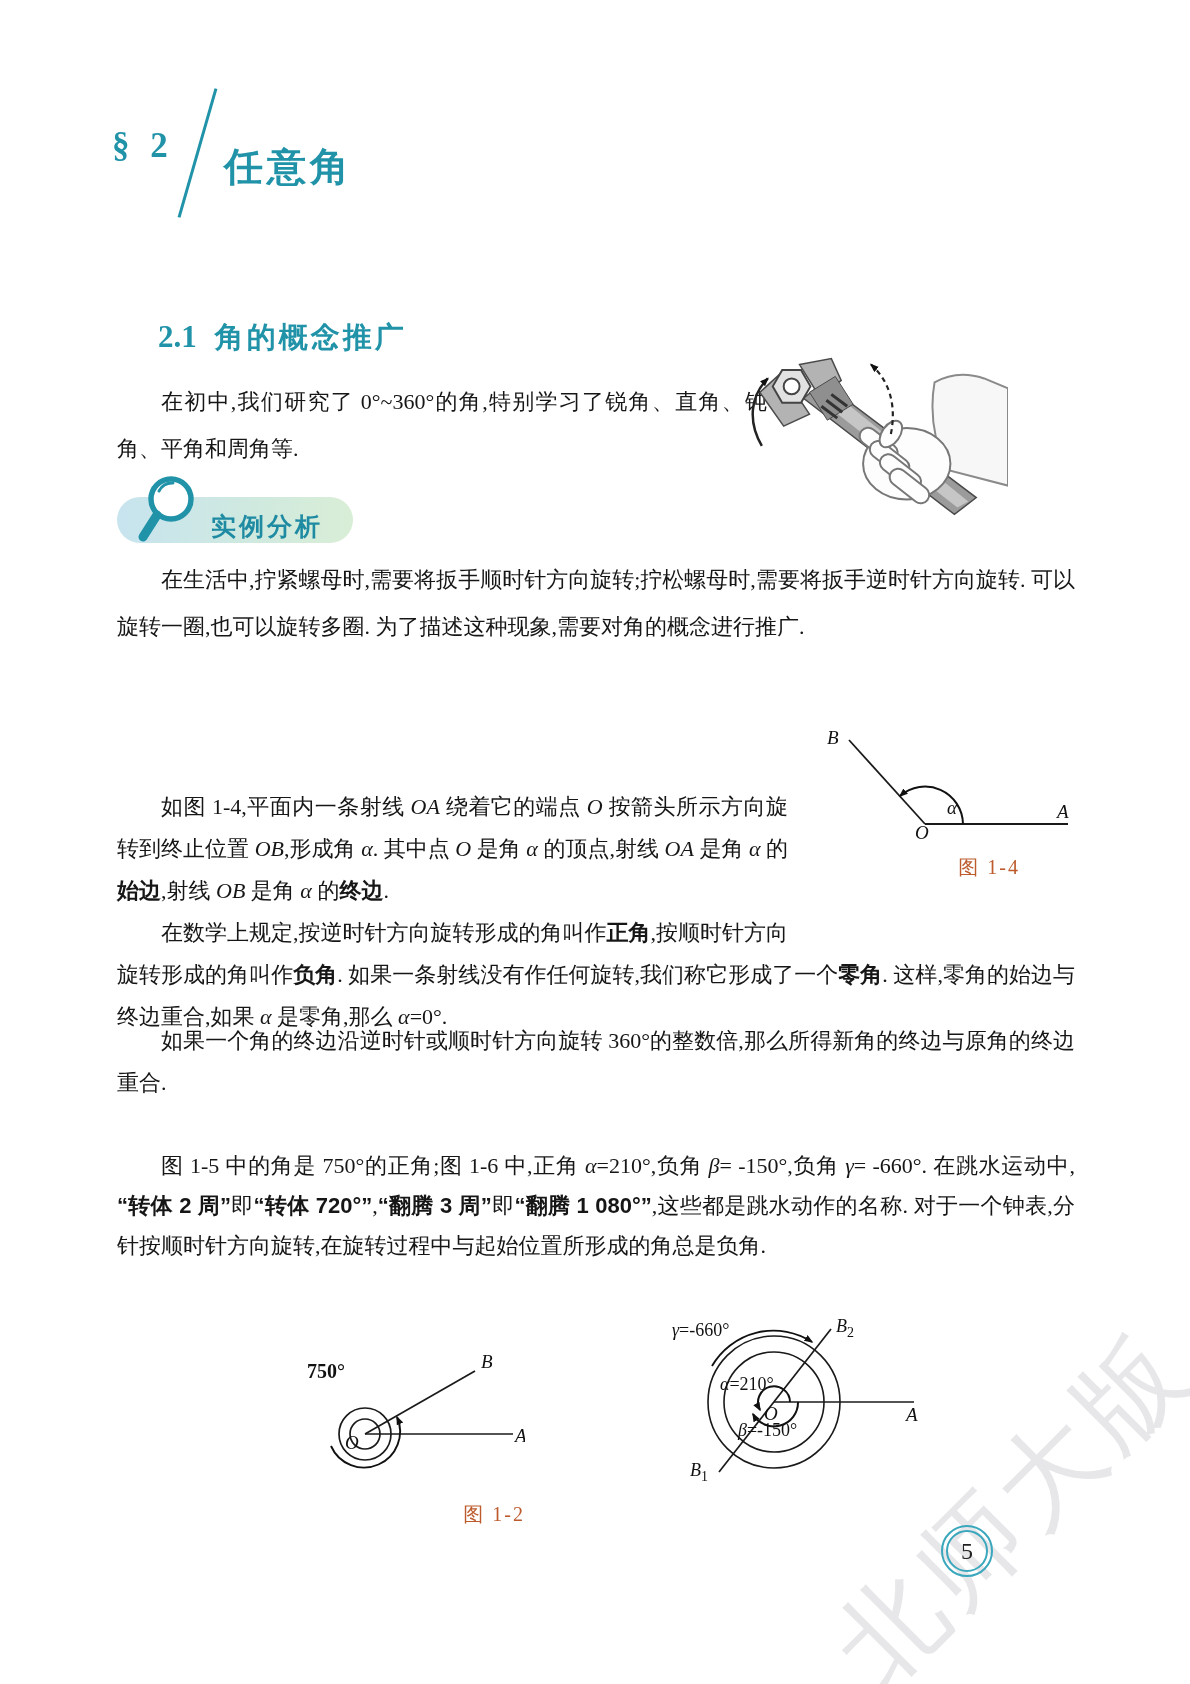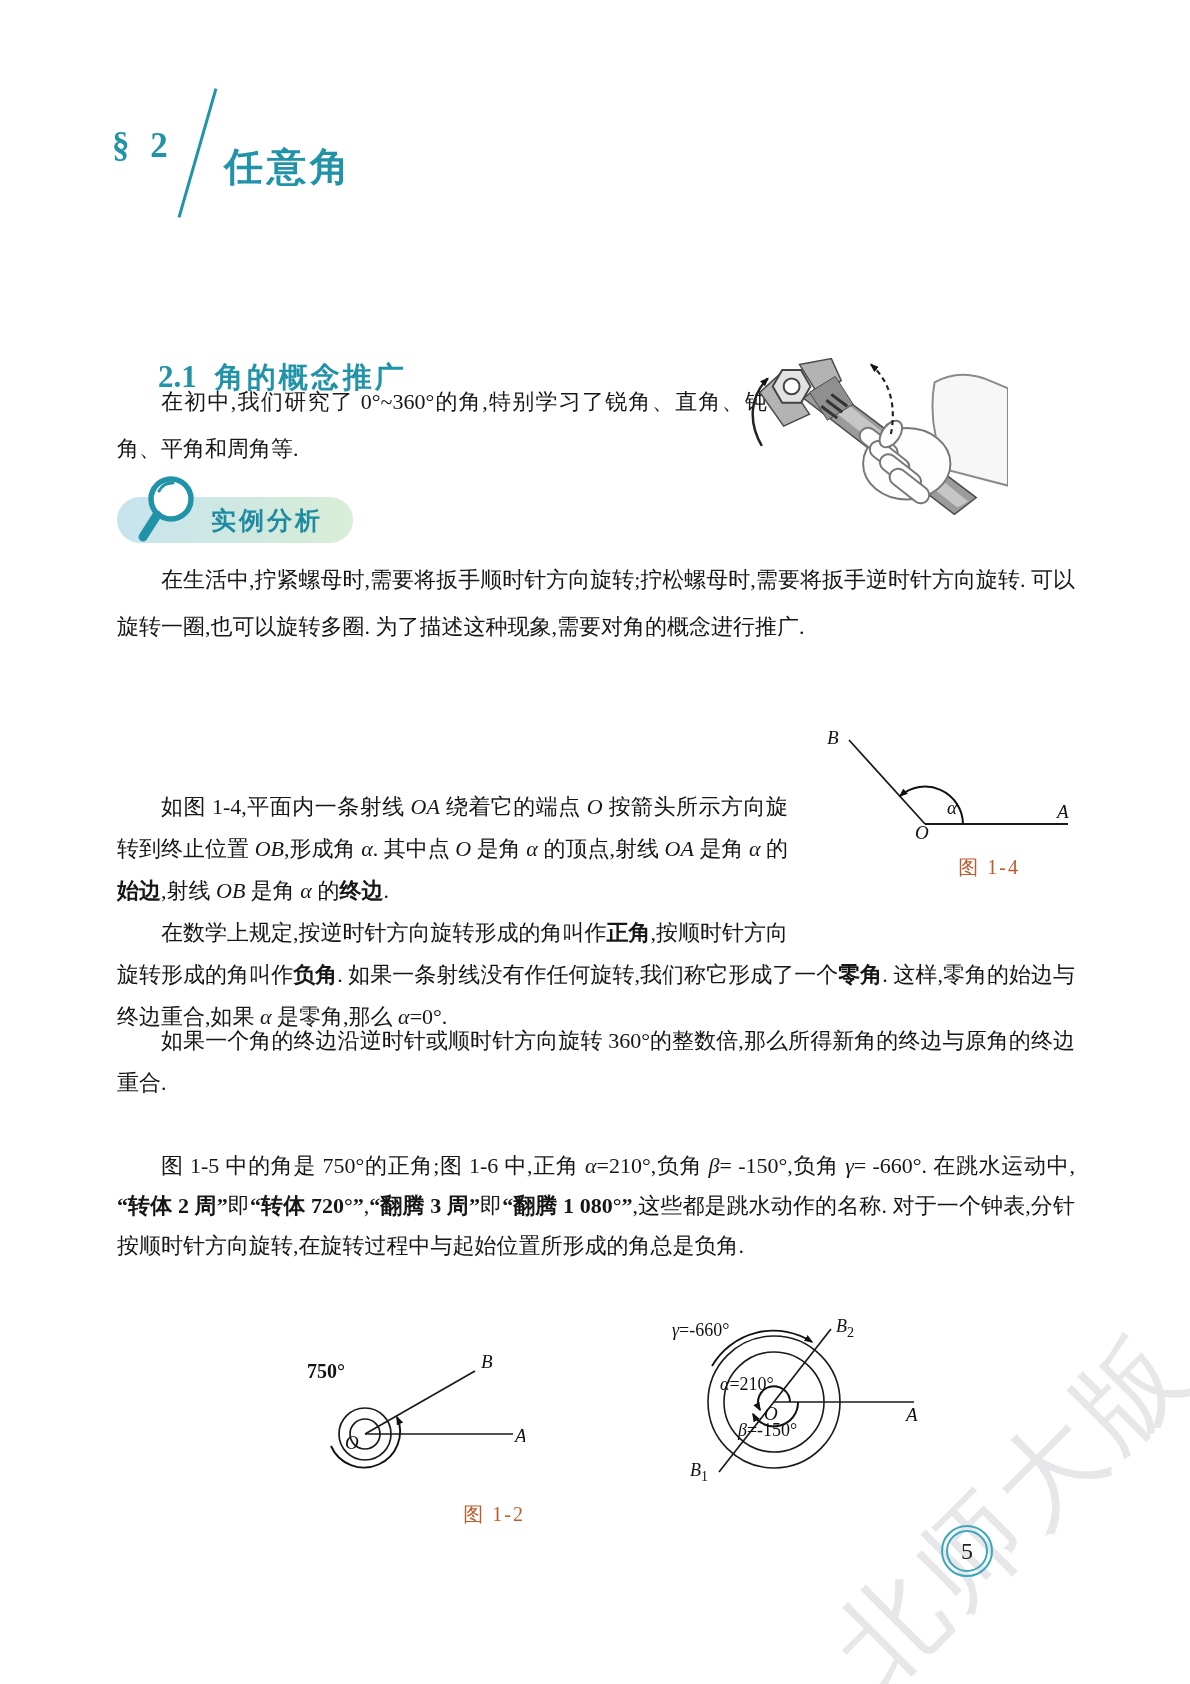--- a/index.html
+++ b/index.html
@@ -9,39 +9,39 @@
   
   .watermark{left:855px;top:1598px;font-size:104px;color:#e7e7ea;letter-spacing:8px;
              font-family:"Liberation Sans","DejaVu Sans",sans-serif;
              transform:rotate(-45deg);transform-origin:left center;white-space:nowrap;z-index:0;}
   .content{position:absolute;inset:0;z-index:1;}
   
   .sec-num{left:112px;top:126px;font-size:35px;font-weight:bold;color:#2193a9;letter-spacing:6px;}
   .sec-slash{left:196px;top:86px;width:3px;height:134px;background:#2193a9;transform:rotate(16deg);}
   .sec-title{left:224px;top:140px;font-size:39px;font-weight:bold;color:#2193a9;letter-spacing:4px;
              font-family:"Liberation Sans","DejaVu Sans",sans-serif;}
-  .h21{left:158px;top:318px;color:#2193a9;white-space:nowrap;margin-top:40px;}
+  .h21{left:158px;top:318px;color:#2193a9;white-space:nowrap;}
   .h21 .n{font-size:31px;font-weight:bold;}
   .h21 .t{font-size:29px;font-weight:bold;margin-left:18px;letter-spacing:3px;
           font-family:"Liberation Sans","DejaVu Sans",sans-serif;}
   
   .para{font-size:22px;line-height:47px;text-align:justify;}
   .para p{margin:0;text-indent:2em;}
-  .rich .seg-b{font-weight:bold;font-family:Liberation Serif, serif;}
+  .rich .seg-b{font-weight:bold;font-family:Liberation Sans, sans-serif;}
   .rich .seg-i{font-style:italic;font-family:"Liberation Serif","DejaVu Serif",serif;}
   .p1{left:117px;top:378px;width:650px;}
   .p2{left:117px;top:556px;width:958px;}
   .p3{left:117px;top:726px;width:958px;line-height:42px;}
   .p4{left:117px;top:1020px;width:958px;line-height:42px;}
   .p5{left:117px;top:1146px;width:958px;line-height:40px;}
   .p3 .first{padding-top:60px;}
   
   .badge{position:absolute;height:46px;border-radius:24px;
          background:linear-gradient(90deg,#c7e4ef 0%,#cfe9e0 55%,#d9eed6 100%);
-         display:flex;align-items:center;padding:0 30px 0 94px;}
+         display:flex;align-items:flex-end;padding:0 30px 0 94px;}
   .badge .label{font-size:25px;font-weight:bold;color:#1f8ba3;letter-spacing:3px;
                 font-family:"Liberation Sans","DejaVu Sans",sans-serif;}
   .badge svg{position:absolute;left:14px;top:-26px;}
   .badge1{left:117px;top:497px;}
   .badge2{left:117px;top:662px;}
   
   .fig14{float:right;width:275px;height:196px;margin-left:12px;text-align:center;}
   .fig14 svg{display:block;margin:2px auto 0;}
   .caption{font-size:20px;color:#bd5b2d;letter-spacing:2px;text-align:right;}
   .fig14 .caption{margin-top:6px;margin-right:55px;}

